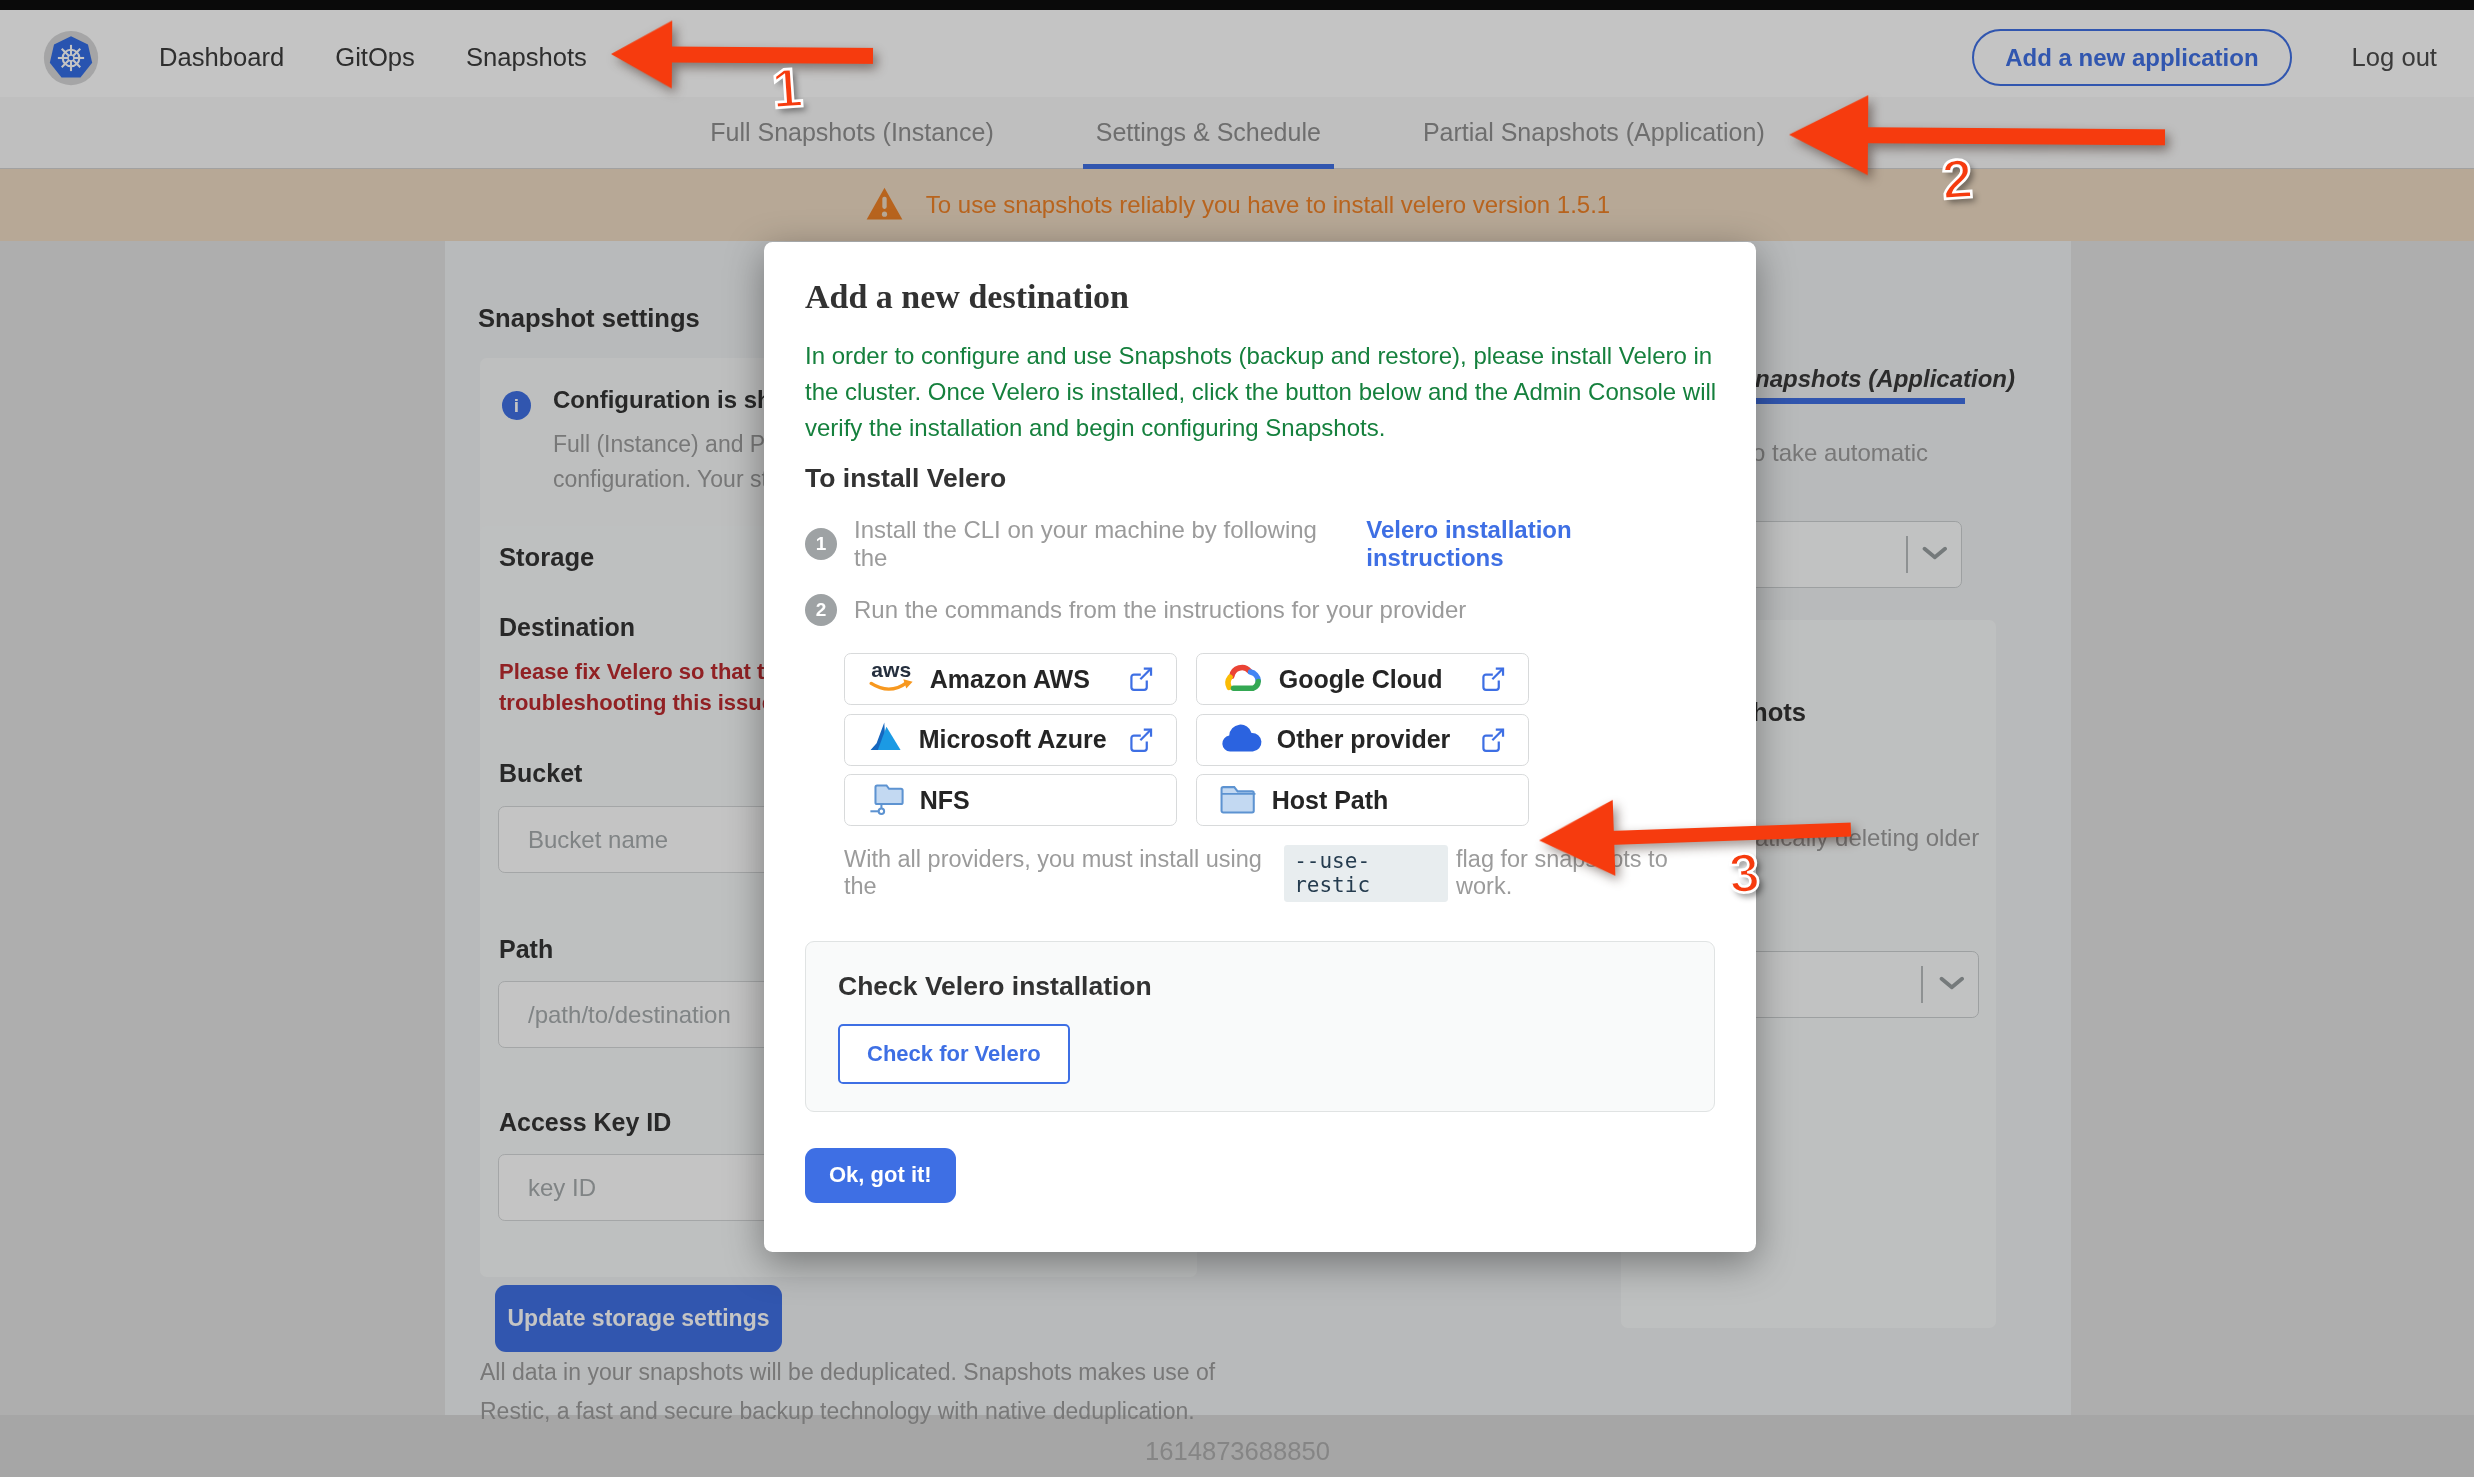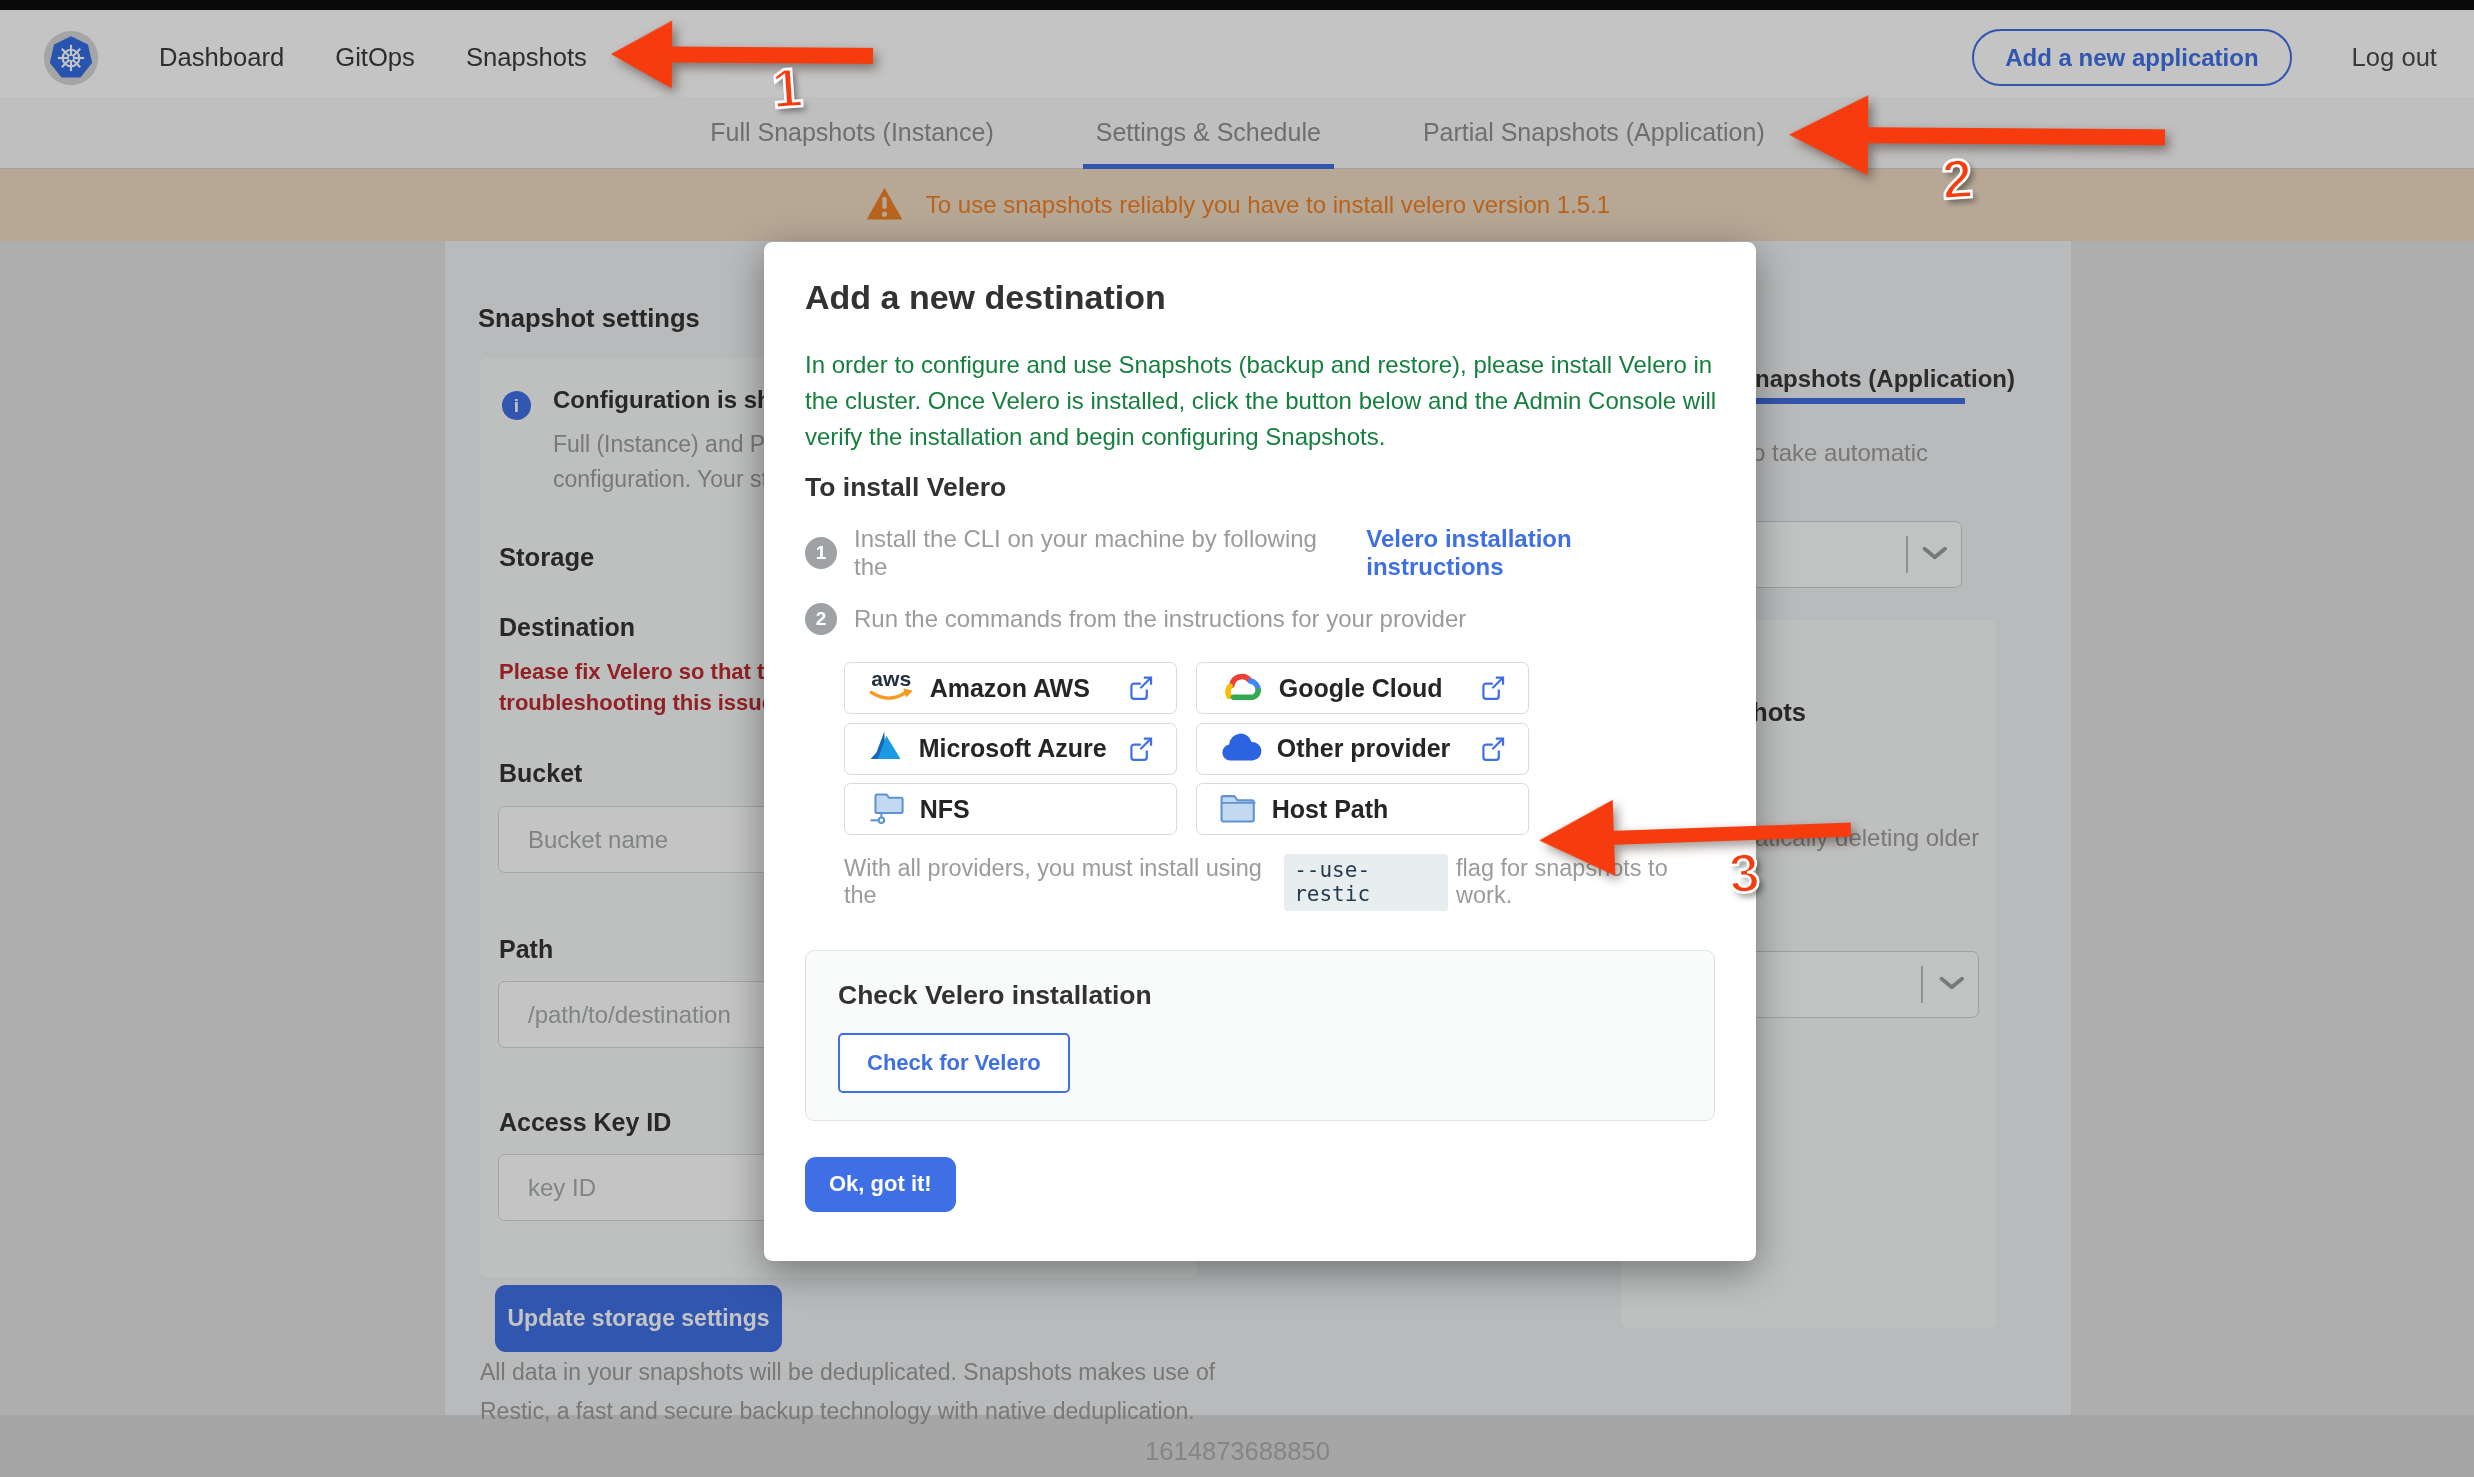--- a/index.html
+++ b/index.html
@@ -69,21 +69,21 @@
   .dd-divider { position:absolute; top:13.7px; bottom:13.7px; width:1.7px; background:#b9bdbe; }
   .dd-chevron { position:absolute; top:50%; transform:translateY(-50%); right:13.7px; }
 
   
   .overlay { left:0; top:0; width:2475px; height:1477px; background:rgba(8,8,8,0.24);
              z-index:50; pointer-events:none; }
 
   
   .modal { left:764px; top:242px; width:992px; z-index:100; background:#ffffff;
            border-radius:8.5px; box-shadow:0 10.2px 38px rgba(0,0,0,0.38); padding:36px 41px 49px 41px; }
-  .modal-title { font-size:34px; font-weight:bold; color:#323232; margin-bottom:30px; }
+  .modal-title { font-size:34px; font-weight:bold; color:#323232; margin-bottom:22px;font-family:Liberation Serif, serif; }
   .modal-intro { font-size:24px; line-height:36px; color:#15803d; width:917px; margin-bottom:8.5px; }
   .modal-h2 { font-size:26.5px; font-weight:bold; color:#323232; margin-top:17px; }
   .step-row { display:flex; align-items:center; margin-top:22px; }
   .step-circle { width:32px; height:32px; min-width:32px; border-radius:50%; background:#9ea2a4;
                  color:#fff; font-size:19px; font-weight:bold; display:flex; align-items:center;
                  justify-content:center; margin-right:17px; }
   .step-text { font-size:24px; color:#9b9b9b; }
   .step-link { font-size:24px; font-weight:600; color:#3e6fe4; margin-left:10.2px; cursor:pointer; }
   .provider-grid { margin:27px 0 0 39px; width:684px; display:grid;
                    grid-template-columns:333px 333px; gap:8.5px 19px; }
@@ -194,21 +194,21 @@
 <input class="tinput" style="left: 498px; top: 981px;" placeholder="/path/to/destination">
 
 <div class="abs bg h-sec" style="left:499px; top:1108px;">Access Key ID</div>
 <input class="tinput" style="left: 498px; top: 1154px;" placeholder="key ID">
 
 <button class="blue-btn update-btn">Update storage settings</button>
 
 <div class="abs bg gray-t" style="left:480px; top:1359px;">All data in your snapshots will be deduplicated. Snapshots makes use of</div>
 <div class="abs bg gray-t" style="left:480px; top:1398px;">Restic, a fast and secure backup technology with native deduplication.</div>
 
-<div class="abs bg" style="left:1755px; top:365px; font-size:24px; font-weight:600; color:#383838; z-index:6;">napshots (Application)</div>
+<div class="abs bg" style="left:1755px; top:365px; font-size:24px; font-weight:600; color:#383838; z-index:6;font-style:italic;">napshots (Application)</div>
 <div class="abs underline-frag" style="left:1700px; top:398px; width:265px; height:6px;"></div>
 <div class="abs bg gray-t" style="left:1752px; top:439px; font-size:24px;">o take automatic</div>
 
 <div class="dropdown" style="left:1604px; top:521px; width:358px; height:67px;">
   <div class="dd-divider" style="right:53px;"></div>
   <span class="dd-chevron">
     <svg width="25.6" height="14.5" viewBox="0 0 30 17">
         <polyline points="3,3 15,13 27,3" fill="none" stroke="#989ea0" stroke-width="4.5" stroke-linecap="round" stroke-linejoin="round"></polyline>
       </svg>
   </span>

